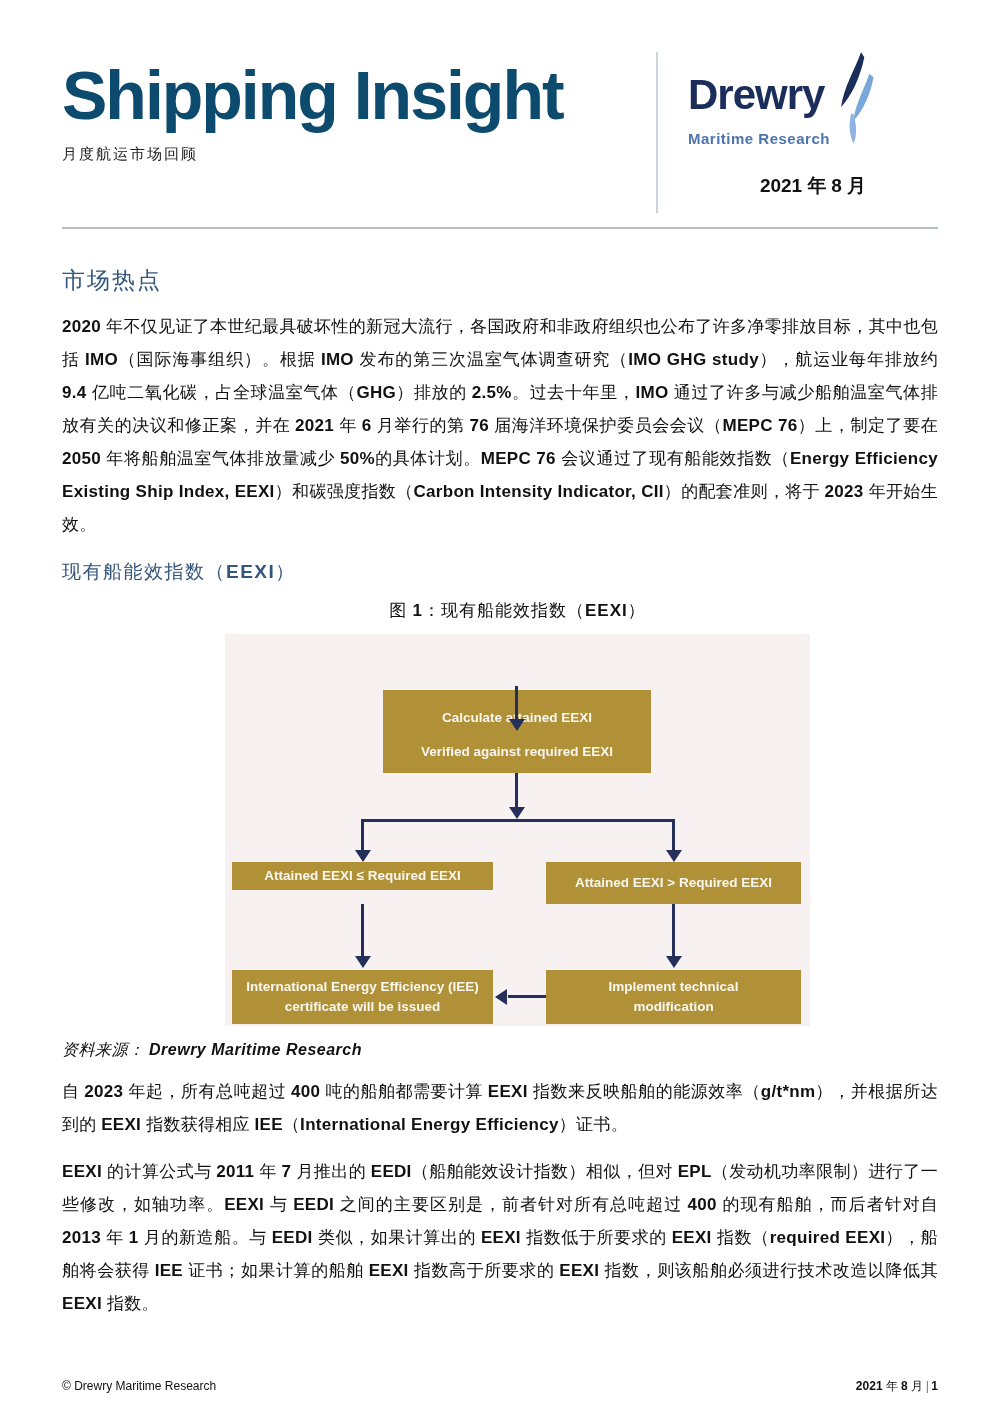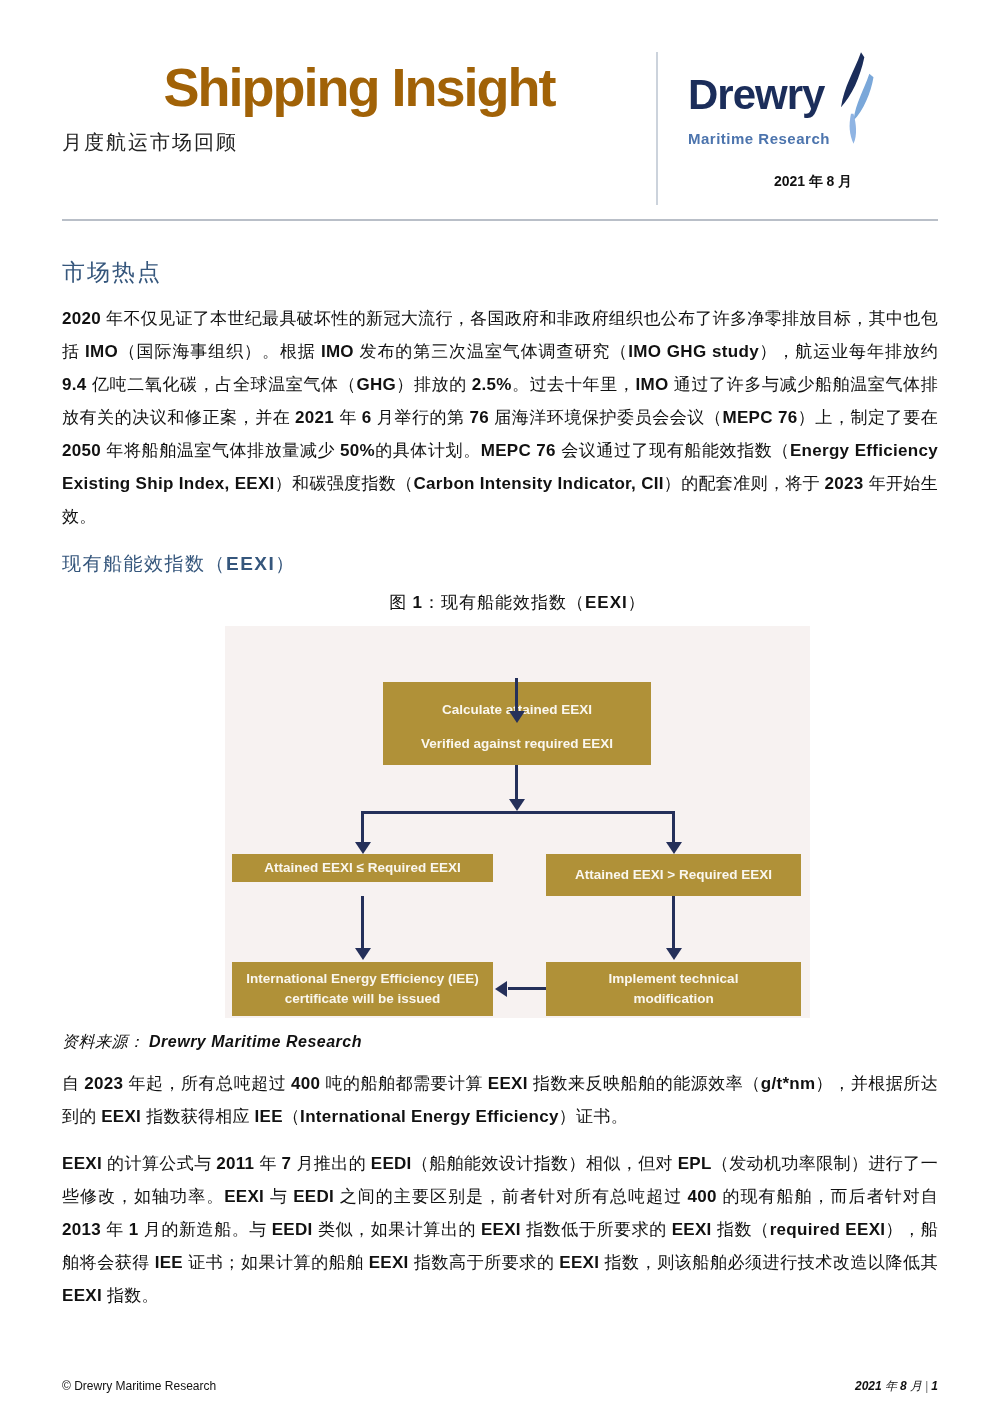--- a/index.html
+++ b/index.html
@@ -16,39 +16,39 @@
   }
   .content{padding:0 62px;}
   .sans{font-family:"Liberation Sans","DejaVu Sans",sans-serif;}
   .lt{font-family:"Liberation Sans","DejaVu Sans",sans-serif;font-weight:600;}
 
   
   header{display:flex;align-items:stretch;padding:52px 62px 0;}
   .header-left{flex:1 1 auto;padding-top:6px;}
   .masthead-title{
     font-family:"Liberation Sans","DejaVu Sans",sans-serif;
-    font-size:54px;font-weight:800;letter-spacing:-2px;color:#a16207;line-height:1.1;text-align:center;
+    font-size:68px;font-weight:800;letter-spacing:-2px;color:#0c4a6e;line-height:1.1;
   }
-  .masthead-subtitle{font-size:20px;color:#222;margin-top:12px;letter-spacing:2px;}
+  .masthead-subtitle{font-size:15px;color:#222;margin-top:12px;letter-spacing:2px;}
   .header-right{
     width:282px;flex:0 0 auto;border-left:2px solid #ccd3dc;
     padding:0 0 14px 30px;display:flex;flex-direction:column;
   }
   .logo-row{display:flex;align-items:flex-start;}
   .logo-word{
     font-family:"Liberation Sans","DejaVu Sans",sans-serif;
     font-size:42px;font-weight:700;letter-spacing:-1px;color:var(--logo-navy);line-height:1.0;
     margin-top:22px;
   }
   .logo-flame{width:50px;height:92px;margin-left:2px;margin-top:0;}
   .logo-tagline{
     font-family:"Liberation Sans","DejaVu Sans",sans-serif;
     font-size:15px;font-weight:600;letter-spacing:.5px;color:var(--tagline);margin-top:-14px;
   }
-  .issue-date{font-size:14px;font-weight:700;text-align:center;margin-top:26px;}
+  .issue-date{font-size:19px;font-weight:700;text-align:center;margin-top:26px;}
   .header-rule{border:0;border-top:2px solid #b9bfc8;margin:14px 62px 0;}
 
   
   .section-heading{font-size:23px;font-weight:400;color:var(--blue);margin-top:36px;letter-spacing:2px;}
   .article-title{font-size:23px;font-weight:400;color:#000;margin-top:14px;letter-spacing:1px;}
   .article-title .lt{font-weight:800;}
   p.body-par{font-size:17px;line-height:33px;text-align:justify;margin-top:14px;letter-spacing:.3px;}
   .subsection-heading{font-size:19px;font-weight:400;color:var(--blue);margin-top:18px;letter-spacing:1.5px;}
   .subsection-heading .lt{font-weight:700;color:var(--blue);}
 
@@ -85,21 +85,21 @@
     font-weight:700;font-style:italic;
   }
 
   
   footer{
     position:absolute;left:62px;right:62px;bottom:18px;
     display:flex;justify-content:space-between;align-items:baseline;
     font-size:12px;
   }
   .footer-copyright{font-family:"Liberation Sans","DejaVu Sans",sans-serif;color:#111;}
-  .footer-pageinfo{color:#111;font-style:italic;}
+  .footer-pageinfo{color:#111;}
 </style>
 </head>
 <body>
 
 <div class="page">
 
   <header>
     <div class="header-left">
       <div class="masthead-title sans">Shipping Insight</div>
       <div class="masthead-subtitle">月度航运市场回顾</div>

